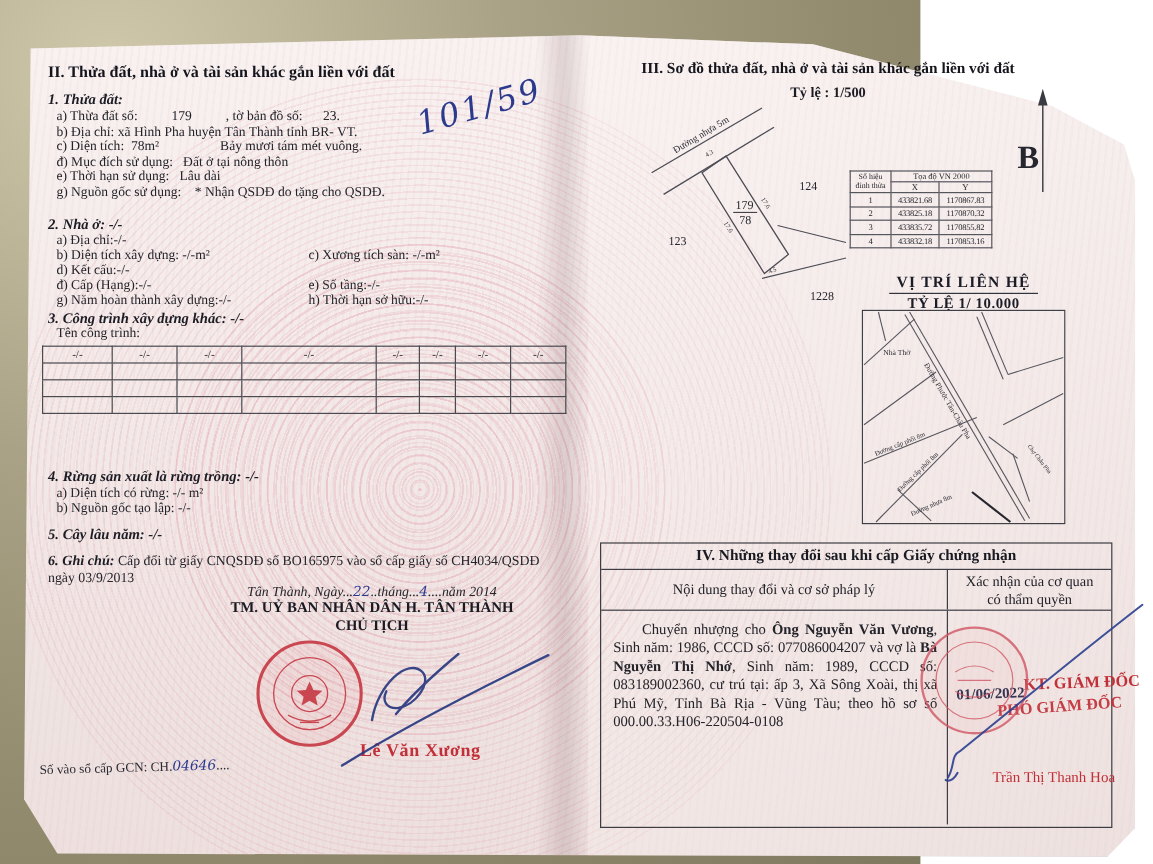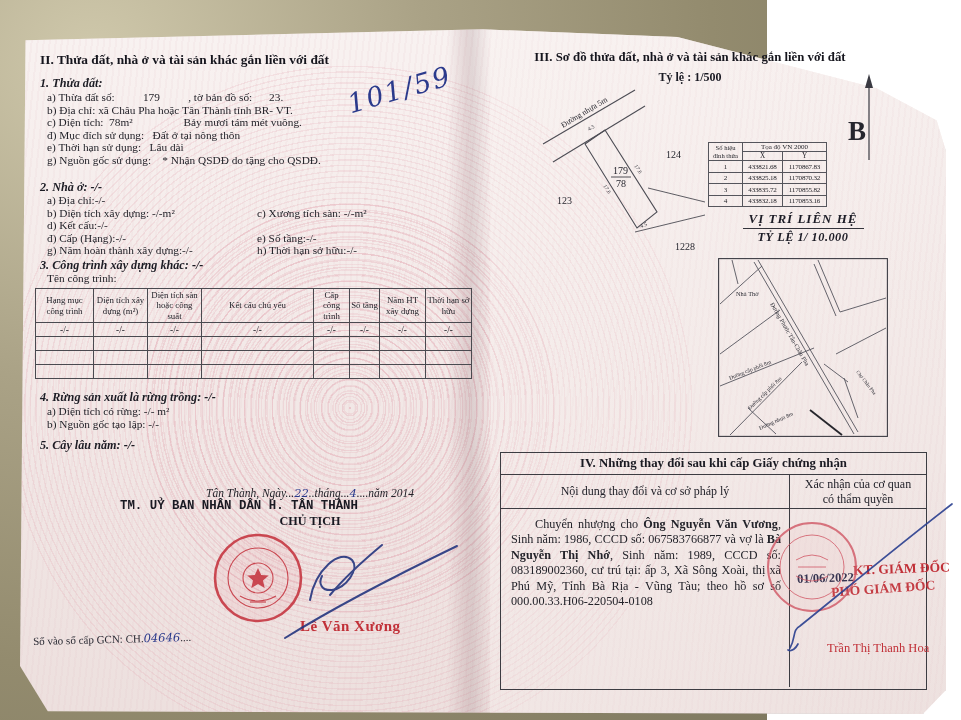--- a/index.html
+++ b/index.html
@@ -68,21 +68,21 @@
 
   <div class="content">
 
     <div class="abs h-main" style="left:40px;top:52px;width:430px;">II. Thửa đất, nhà ở và tài sản khác gắn liền với đất</div>
 
     <div class="abs ink" style="left:346px;top:74px;font-size:27px;transform:rotate(-16deg);letter-spacing:2px;">101/59</div>
 
     <div class="abs h-sec" style="left:40px;top:76px;">1. Thửa đất:</div>
     <div class="abs" style="left:47px;top:91px;width:420px;">
       <div class="line">a) Thừa đất số:          179          , tờ bản đồ số:      23.</div>
-      <div class="line">b) Địa chỉ: xã Châu Pha hoặc Tân Thành tỉnh BR- VT.</div>
+      <div class="line">b) Địa chỉ: xã Hình Pha huyện Tân Thành tỉnh BR- VT.</div>
       <div class="line">c) Diện tích:  78m²                  Bảy mươi tám mét vuông.</div>
       <div class="line">đ) Mục đích sử dụng:   Đất ở tại nông thôn</div>
       <div class="line">e) Thời hạn sử dụng:   Lâu dài</div>
       <div class="line">g) Nguồn gốc sử dụng:    * Nhận QSDĐ do tặng cho QSDĐ.</div>
     </div>
 
     <div class="abs h-sec" style="left:40px;top:180px;">2. Nhà ở: -/-</div>
     <div class="abs" style="left:47px;top:194px;width:410px;">
       <div class="two-col">
           <span class="line">a) Địa chỉ:-/-</span>
@@ -114,30 +114,20 @@
           <col style="width:58px">
           <col style="width:54px">
           <col style="width:54px">
           <col style="width:112px">
           <col style="width:36px">
           <col style="width:30px">
           <col style="width:46px">
           <col style="width:46px">
         </colgroup>
       <tbody>
-          <tr>
-        <th>Hạng mục công trình</th>
-        <th>Diện tích xây dựng (m²)</th>
-        <th>Diện tích sàn hoặc công suất</th>
-        <th>Kết cấu chủ yếu</th>
-        <th>Cấp công trình</th>
-        <th>Số tầng</th>
-        <th>Năm HT xây dựng</th>
-        <th>Thời hạn sở hữu</th>
-      </tr>
       <tr>
         <td>-/-</td>
         <td>-/-</td>
         <td>-/-</td>
         <td>-/-</td>
         <td>-/-</td>
         <td>-/-</td>
         <td>-/-</td>
         <td>-/-</td>
       </tr>
@@ -174,25 +164,28 @@
     </tbody>
       </table>
 
     <div class="abs h-sec" style="left:40px;top:390px;">4. Rừng sản xuất là rừng trồng: -/-</div>
     <div class="abs" style="left:47px;top:405px;">
       <div class="line">a) Diện tích có rừng: -/- m²</div>
       <div class="line">b) Nguồn gốc tạo lập: -/-</div>
     </div>
     <div class="abs h-sec" style="left:40px;top:438px;">5. Cây lâu năm: -/-</div>
 
+    <div class="abs" style="left:40px;top:461px;width:428px;font-size:11.5px;line-height:13.5px;color:#23232a;">
+      <span class="h-sec" style="font-size:11.8px;">6. Ghi chú:</span><span> Cấp đổi từ giấy CNQSDĐ số BO165975 vào sổ cấp giấy số CH4034/QSDĐ ngày 03/9/2013</span>
+    </div>
 
     <div class="abs" style="left:140px;top:486px;width:340px;text-align:center;font-style:italic;font-size:11.5px;color:#23232a;">
       <span>Tân Thành, Ngày...</span><span class="ink handnote">22</span><span>..tháng...</span><span class="ink handnote">4</span><span>....năm 2014</span>
     </div>
-    <div class="abs" style="left:120px;top:499px;width:380px;font-weight:bold;font-size:12.4px;color:#191922;font-family:Liberation Mono, monospace;">TM. UỶ BAN NHÂN DÂN H. TÂN THÀNH</div>
+    <div class="abs" style="left:120px;top:499px;width:380px;text-align:center;font-weight:bold;font-size:12.4px;color:#191922;">TM. UỶ BAN NHÂN DÂN H. TÂN THÀNH</div>
     <div class="abs" style="left:120px;top:514px;width:380px;text-align:center;font-weight:bold;font-size:12.2px;color:#191922;">CHỦ TỊCH</div>
 
     <div class="abs red" style="left:300px;top:618px;font-weight:bold;font-size:15px;letter-spacing:0.5px;">Lê Văn Xương</div>
 
     <div class="abs" style="left:33px;top:632px;font-size:11px;transform:rotate(-1.5deg);color:#2a2a33;">
       <span>Số vào sổ cấp GCN: CH.</span><span class="ink handnote" style="font-size:11.5px;">04646</span><span>....</span>
     </div>
 
     <div class="abs" style="left:490px;top:50px;width:400px;text-align:center;font-weight:bold;font-size:12.8px;color:#15151d;">III. Sơ đồ thửa đất, nhà ở và tài sản khác gắn liền với đất</div>
     <div class="abs" style="left:490px;top:70px;width:400px;text-align:center;font-weight:bold;font-size:12px;color:#1b1b24;">Tỷ lệ :  1/500</div>
@@ -255,21 +248,21 @@
             <td>1170855.82</td>
           </tr>
       <tr>
             <td>4</td>
             <td>433832.18</td>
             <td>1170853.16</td>
           </tr>
     </tbody>
       </table>
 
-    <div class="abs" style="left:718px;top:209px;width:170px;text-align:center;font-style:italic;">
+    <div class="abs" style="left:718px;top:226px;width:170px;text-align:center;">
       <div style="display:inline-block;font-weight:bold;font-size:13px;letter-spacing:1px;color:#1c1c26;border-bottom:1px solid #33333b;padding:0 6px 1px;">VỊ TRÍ LIÊN HỆ</div>
       <div style="font-weight:bold;font-size:12.3px;letter-spacing:0.5px;color:#1c1c26;margin-top:1px;">TỶ LỆ 1/ 10.000</div>
     </div>
 
     <svg class="abs" style="left:718px;top:258px;" width="170" height="179" viewBox="0 0 170 179">
       <rect x="0.6" y="0.6" width="168.8" height="177.8" fill="none" stroke="#3c3c44" stroke-width="1.1"></rect>
       <g stroke="#55555e" stroke-width="0.9" fill="none">
         <line x1="36" y1="4" x2="136" y2="176"></line>
         <line x1="40" y1="2" x2="140" y2="174"></line>
         <line x1="2" y1="46" x2="44" y2="8"></line>
@@ -296,21 +289,21 @@
 
     <div class="iv-box">
       <div class="iv-title">IV. Những thay đổi sau khi cấp Giấy chứng nhận</div>
       <div class="iv-heads">
         <div class="iv-h-left">Nội dung thay đổi và cơ sở pháp lý</div>
         <div class="iv-h-right">Xác nhận của cơ quan có thẩm quyền</div>
       </div>
       <div class="iv-body">
         <div class="iv-vline"></div>
         <p class="iv-para" style="margin:0;">
-          <span>Chuyển nhượng cho </span><b>Ông Nguyễn Văn Vương</b><span>, Sinh năm: 1986, CCCD số: 067583766877 và vợ là </span><b>Bà Nguyễn Thị Nhớ</b><span>, Sinh năm: 1989, CCCD số: 083189002360, cư trú tại: ấp 3, Xã Sông Xoài, thị xã Phú Mỹ, Tỉnh Bà Rịa - Vũng Tàu; theo hồ sơ số 000.00.33.H06-220504-0108</span>
+          <span>Chuyển nhượng cho </span><b>Ông Nguyễn Văn Vương</b><span>, Sinh năm: 1986, CCCD số: 077086004207 và vợ là </span><b>Bà Nguyễn Thị Nhớ</b><span>, Sinh năm: 1989, CCCD số: 083189002360, cư trú tại: ấp 3, Xã Sông Xoài, thị xã Phú Mỹ, Tỉnh Bà Rịa - Vũng Tàu; theo hồ sơ số 000.00.33.H06-220504-0108</span>
         </p>
         <div class="abs" style="left:296px;top:62px;color:#2e3250;font-weight:bold;font-size:12.5px;transform:rotate(-2deg);">01/06/2022</div>
         <div class="abs red" style="left:352px;top:52px;font-weight:bold;font-size:13.5px;white-space:nowrap;transform:rotate(-2deg);">KT. GIÁM ĐỐC</div>
         <div class="abs red" style="left:330px;top:72px;font-weight:bold;font-size:13.5px;white-space:nowrap;transform:rotate(-4deg);opacity:0.92;">PHÓ GIÁM ĐỐC</div>
         <div class="abs red" style="left:326px;top:132px;font-size:12.5px;white-space:nowrap;">Trần Thị Thanh Hoa</div>
       </div>
     </div>
 
     <svg class="abs" style="left:0;top:0;pointer-events:none;" width="961" height="720" viewBox="0 0 961 720">
 

